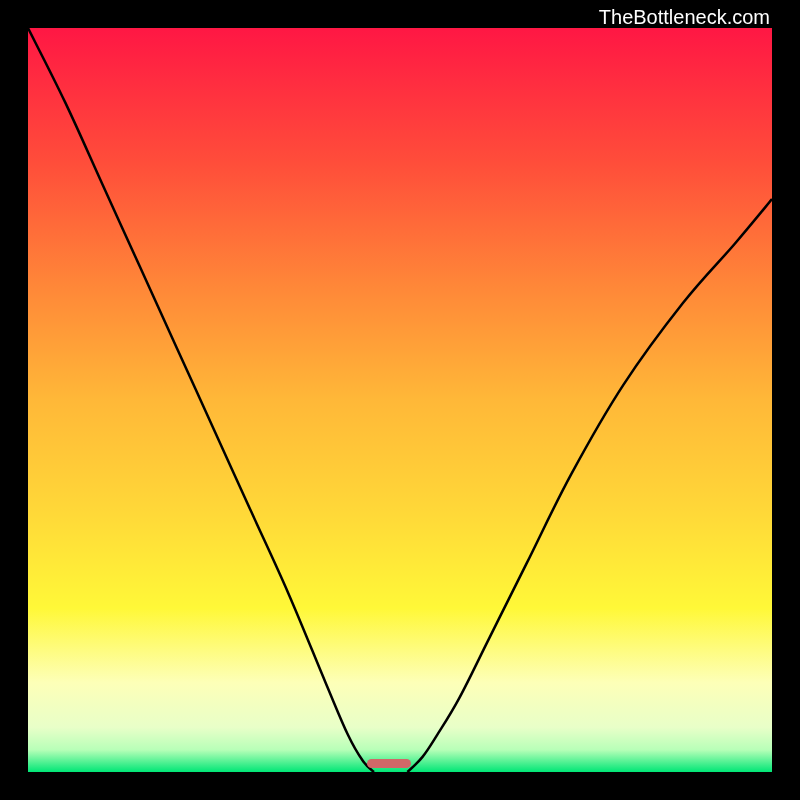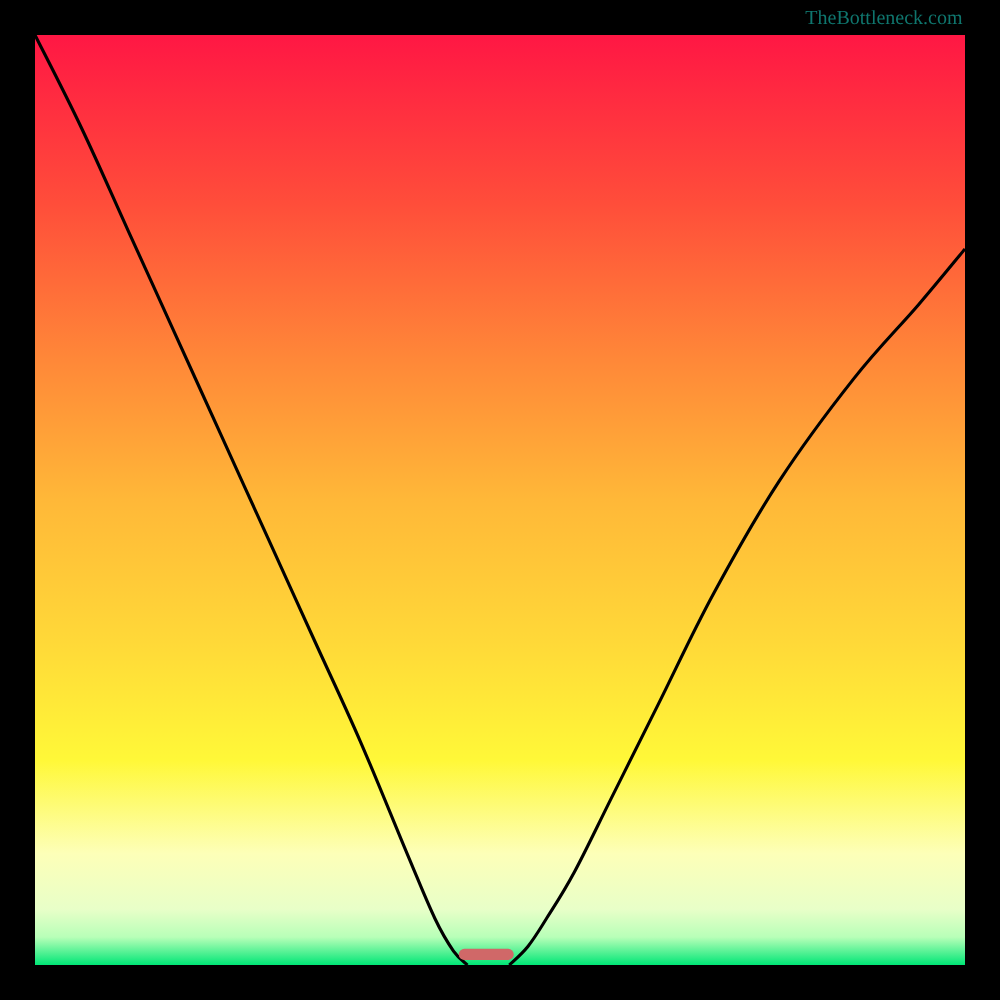--- a/index.html
+++ b/index.html
@@ -30,23 +30,23 @@
       top: 0;
       left: 0;
       width: 100%;
       height: 100%;
     }
     
     .watermark {
       position: absolute;
       top: 6px;
       right: 30px;
-      font-family: Liberation Serif, serif;
-      font-size: 16px;
-      color: #0f766e;
+      font-family: Liberation Sans, sans-serif;
+      font-size: 20px;
+      color: #ffffff;
       font-weight: normal;
     }
     
     .curve-svg {
       position: absolute;
       top: 0;
       left: 0;
       width: 100%;
       height: 100%;
     }

